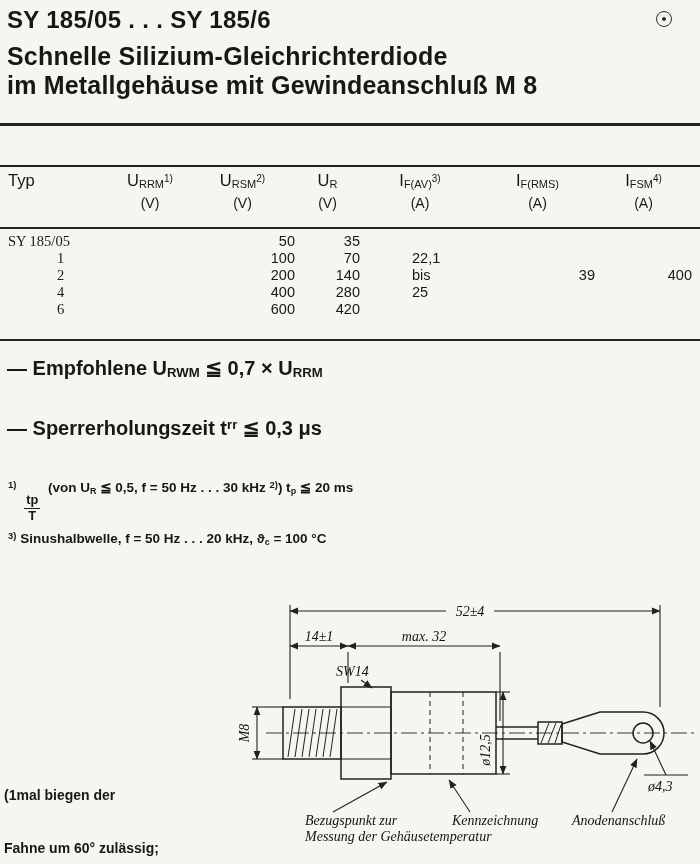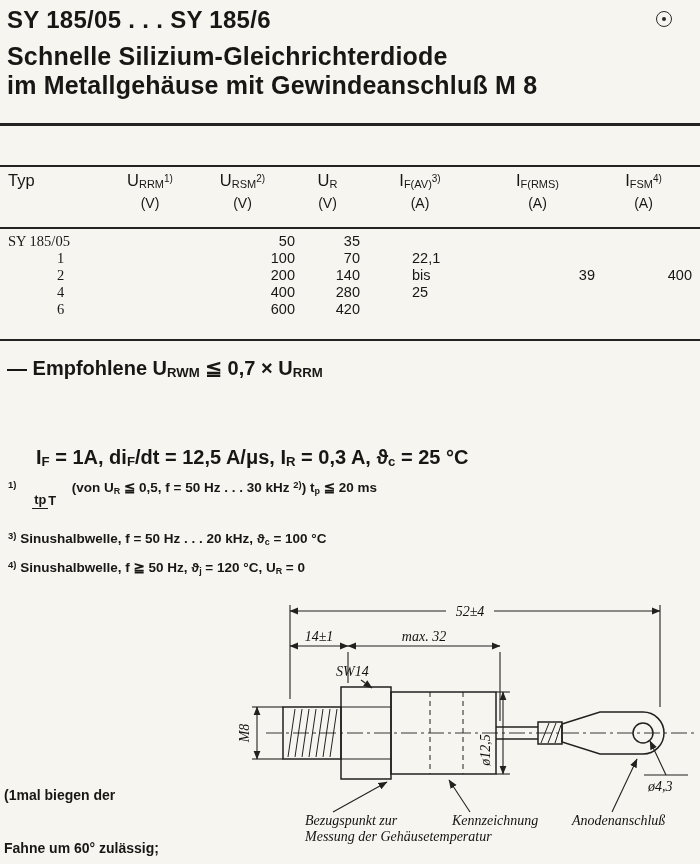--- a/index.html
+++ b/index.html
@@ -47,22 +47,22 @@
   .s1{top:356px}
   .s2{top:386px}
   .s3{top:416px}
   .s4{top:446px;left:36px;}
 
   .fn{position:absolute;left:8px;font-size:13.5px;font-weight:600;white-space:pre-wrap;}
   .f1{top:479px}
   .f3{top:531px}
   .f4{top:559px}
   .fn sup{font-size:0.7em;}
-  .frac{display:inline-flex;flex-direction:row;align-items:center;
-        vertical-align:-0.95em;font-size:0.95em;line-height:1.12;margin:0 12px;}
+  .frac{display:inline-flex;flex-direction:column;align-items:center;
+        vertical-align:-0.95em;font-size:0.95em;line-height:1.12;margin:0 4px;}
   .fnum{border-bottom:1.4px solid #1c1c1a;padding:0 2px;}
 
   .draw{position:absolute;left:0;top:595px;}
   .ol{fill:none;stroke:#21211f;stroke-width:1.5;}
   .thin{fill:none;stroke:#21211f;stroke-width:1;}
   .dim{fill:none;stroke:#21211f;stroke-width:1.1;}
   .dashl{stroke-dasharray:5 4;}
   .cl{fill:none;stroke:#21211f;stroke-width:.9;stroke-dasharray:16 4 3 4;}
   .dtext{font:italic 14px "Liberation Serif",serif;fill:#13130f;}
   .mk{fill:#21211f;}
@@ -159,25 +159,24 @@
         <div class="tcell c1"></div>
         <div class="tcell c2">600</div>
         <div class="tcell c3">420</div>
         <div class="tcell c4"></div>
         <div class="tcell c5"></div>
         <div class="tcell c6"></div>
       </div>
     </div>
 
   <div class="spec s1"><span>— Empfohlene U</span><sub>RWM</sub><span> ≦ 0,7 × U</span><sub>RRM</sub></div>
-  <div class="spec s4"><span>I</span><sub>F</sub><span> = 1A, di</span><sub>F</sub><span>/dt = 12,5 A/μs, I</span><sub>R</sub><span> = 0,3 A, ϑ</span><sub>c</sub><span> = 25 °C</span></div>
+  <div class="spec s3"><span>— Sperrerholungszeit t</span><sup>rr</sup><span> ≦ 0,3 μs</span></div>
 
   <div class="fn f1"><sup>1)</sup><span> </span><span class="frac"><span class="fnum">tp</span><span class="fden">T</span></span><span> (von U</span><sub>R</sub><span> ≦ 0,5, f = 50 Hz . . . 30 kHz </span><sup>2)</sup><span>) t</span><sub>p</sub><span> ≦ 20 ms</span></div>
   <div class="fn f3"><sup>3)</sup><span> Sinushalbwelle, f = 50 Hz . . . 20 kHz, ϑ</span><sub>c</sub><span> = 100 °C</span></div>
-  <div class="fn f4"><sup>4)</sup><span> Sinushalbwelle, f ≧ 50 Hz, ϑ</span><sub>j</sub><span> = 120 °C, U</span><sub>R</sub><span> = 0</span></div>
 
   <div class="note">
     <div>(1mal biegen der</div>
     <div>Fahne um 60° zulässig;</div>
     
     
     
   </div>
 
   <svg class="draw" width="700" height="269" viewBox="0 0 700 269">

